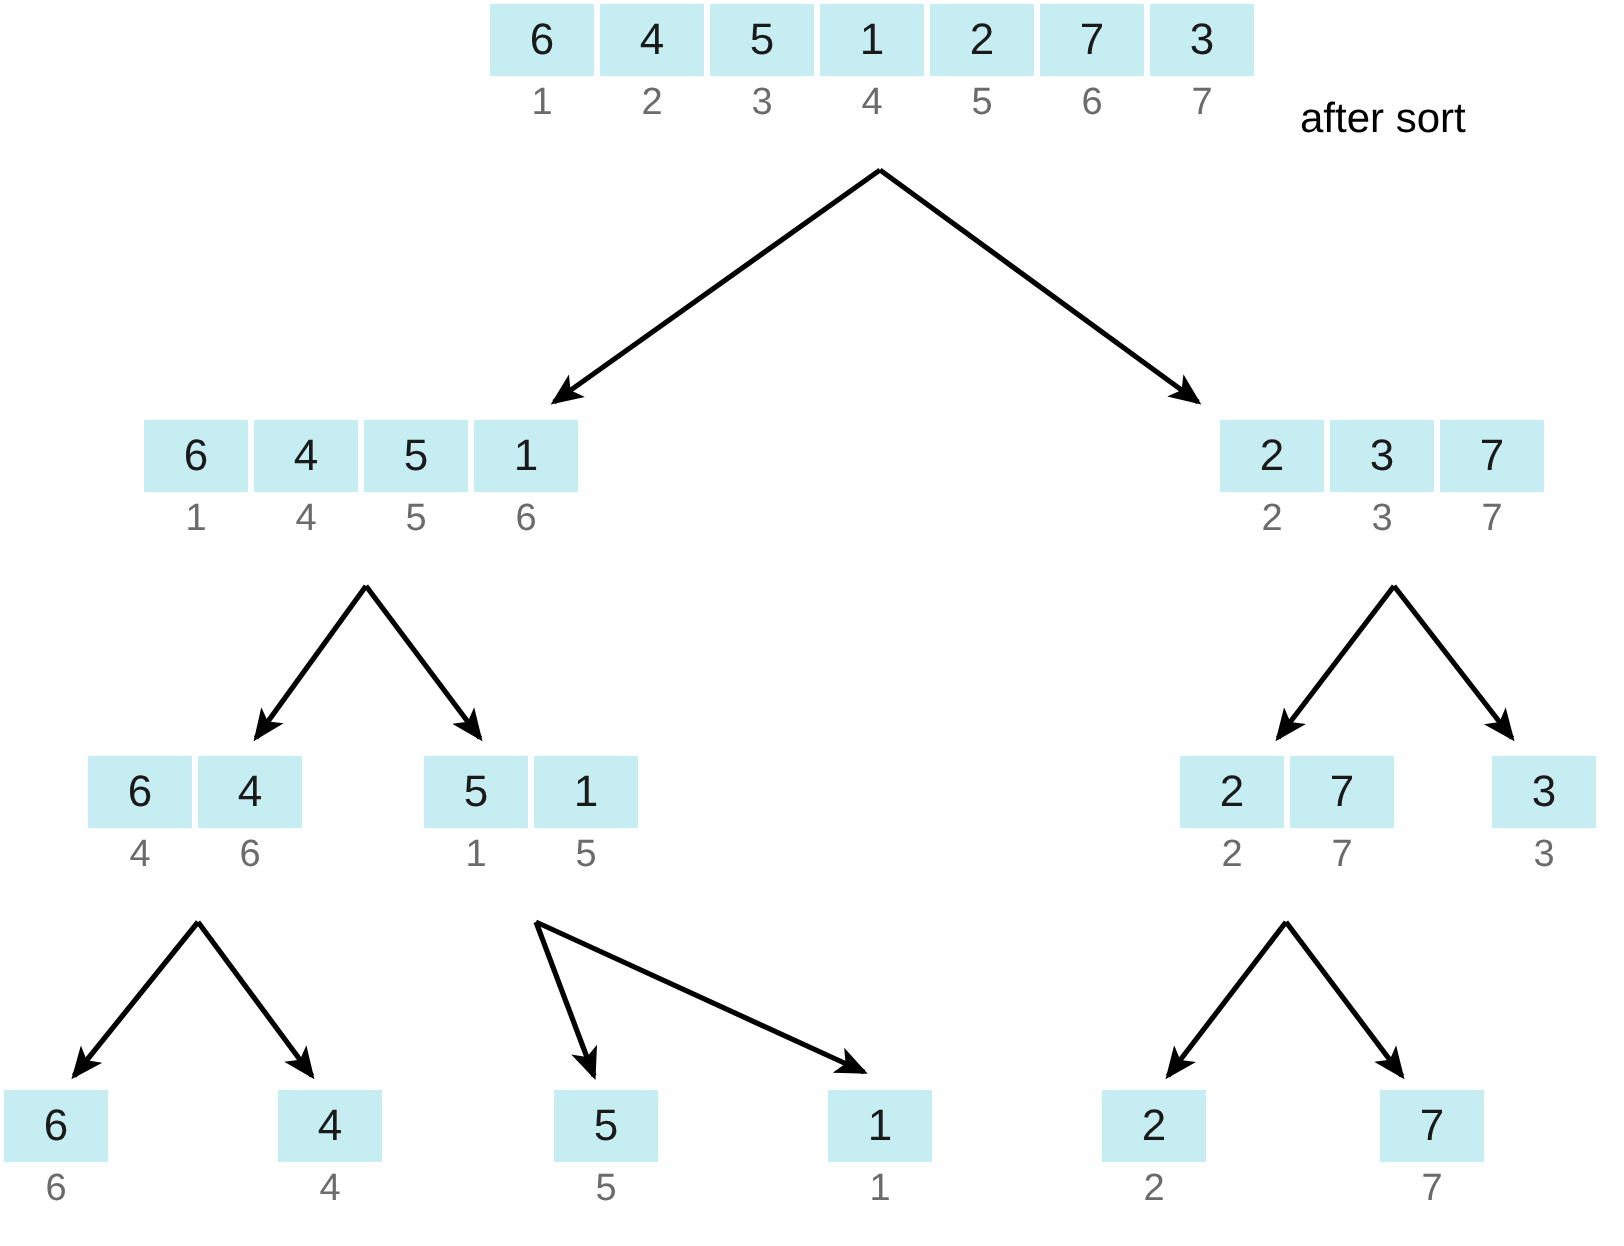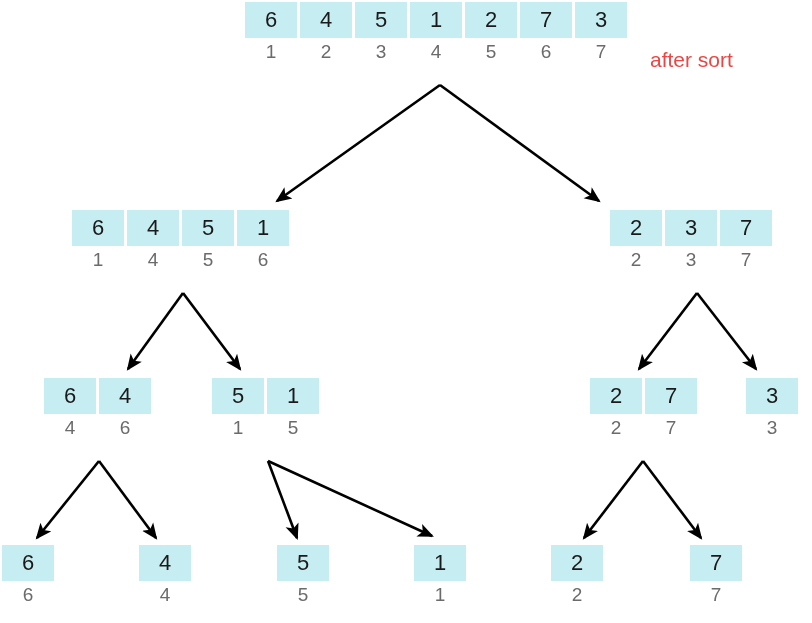--- a/index.html
+++ b/index.html
@@ -59,21 +59,21 @@
     width: 52px;
     height: 28px;
     color: #6b6b6b;
     font-size: 19px;
     line-height: 28px;
     text-align: center;
     box-sizing: border-box;
   }
   .caption {
     position: absolute;
-    color: #ef4444;
+    color: #000000;
     font-size: 21px;
     line-height: 28px;
     white-space: nowrap;
   }
 </style>
 </head>
 <body>
 
 <div id="stage">
 

